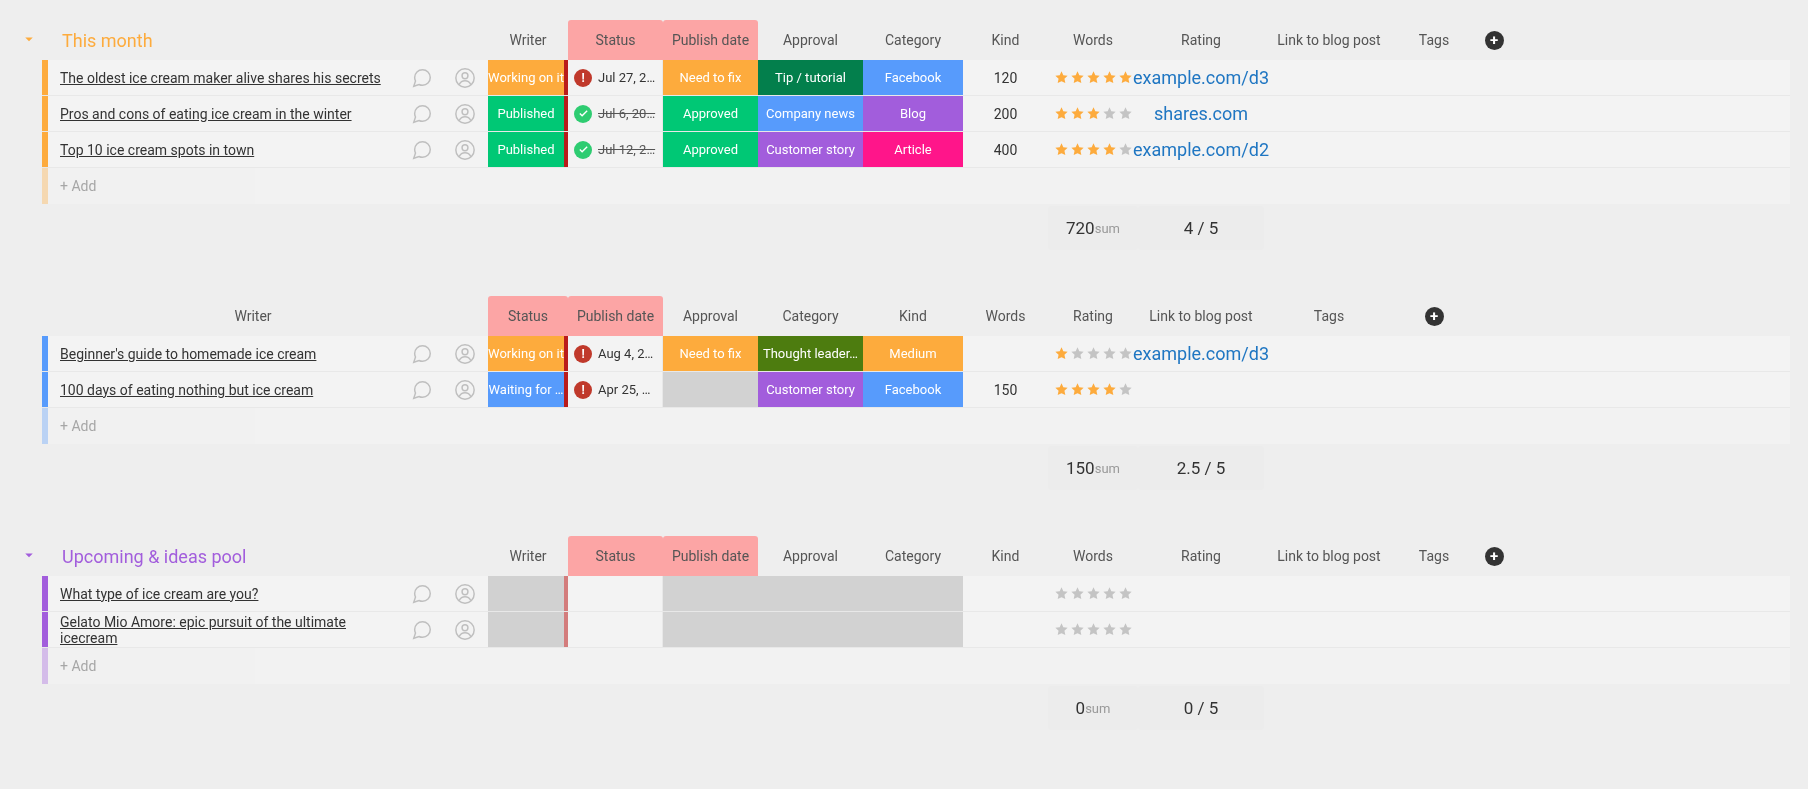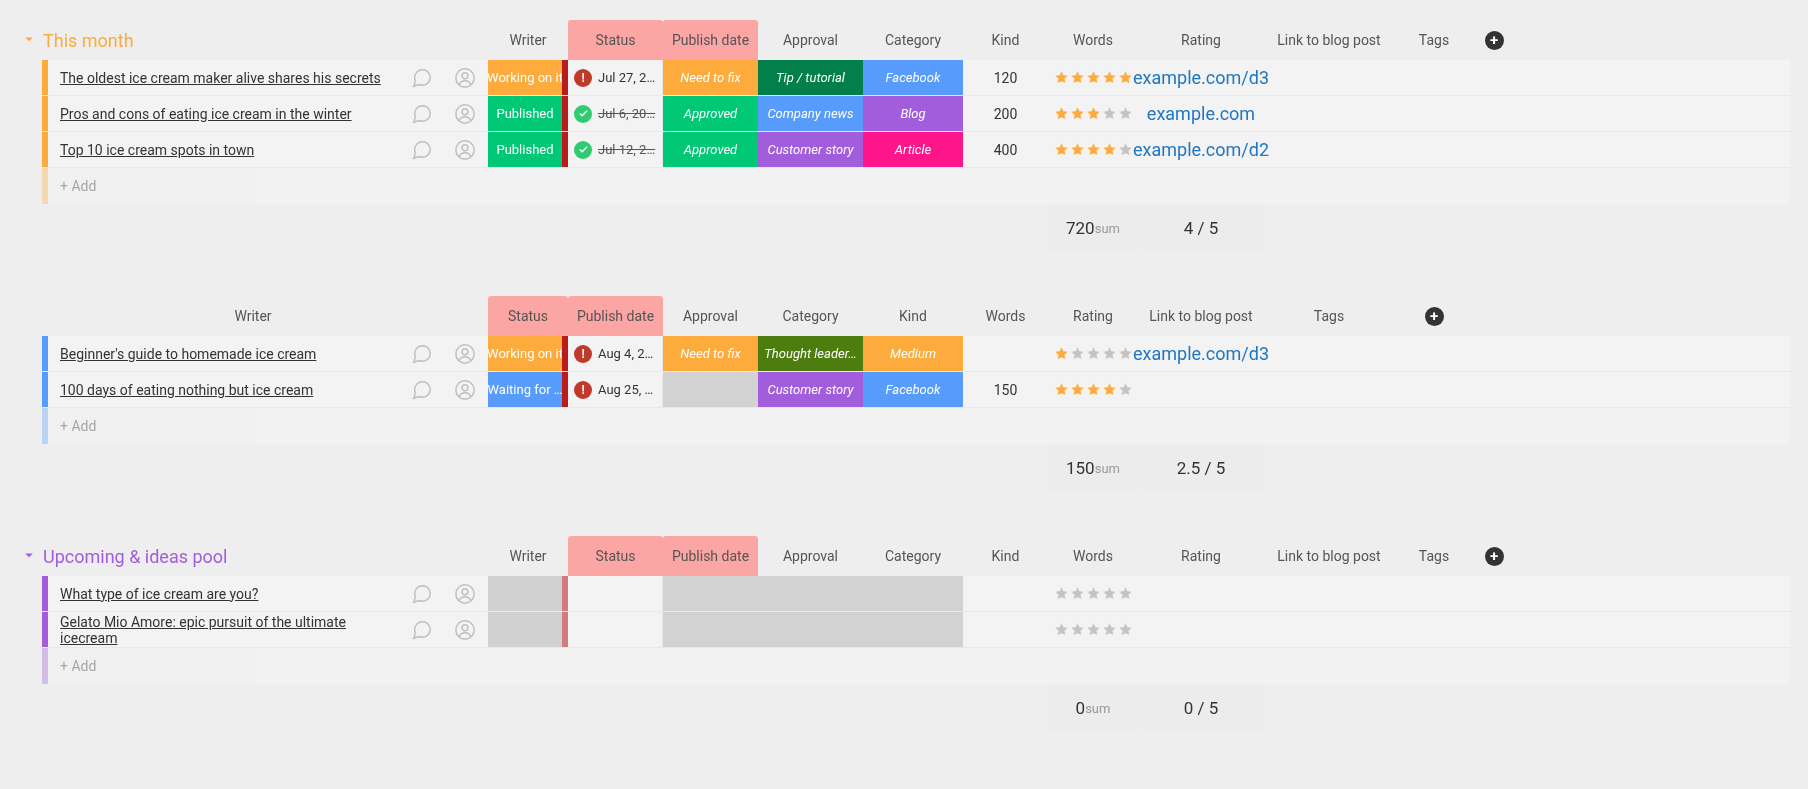--- a/index.html
+++ b/index.html
@@ -1,40 +1,40 @@
 <!DOCTYPE html>
 <html><head>
 <meta charset="utf-8">
 <style>
   * { box-sizing: border-box; margin: 0; padding: 0; }
   body { font-family: -apple-system, BlinkMacSystemFont, "Segoe UI", Roboto, Arial, sans-serif; background: #eeeeee; font-size: 14px; color: #333; padding: 20px 18px; }
   .group { margin-bottom: 46px; }
   .group-header { display: grid; grid-template-columns: 470px 80px 95px 95px 105px 100px 85px 90px 126px 130px 80px 40px; align-items: center; height: 40px; }
-  .group-title-wrap { display: flex; align-items: flex-start; gap: 5px; padding-left: 2px; }
+  .group-title-wrap { display: flex; align-items: flex-start; gap: 24px; padding-left: 2px; }
   .chevron { width: 18px; height: 18px; display: flex; align-items: center; justify-content: center; }
   .group-title { font-size: 18px; font-weight: 400; }
   .col-head { color: #555; font-size: 14px; text-align: center; }
   .col-head.pill { background: #fca5a5; border-radius: 3px 3px 0 0; padding: 10px 0; height: 40px; display:flex; align-items:center; justify-content:center; }
   .plus-btn { display:flex; align-items:center; justify-content:center; }
   .plus-circle { width: 19px; height: 19px; border-radius: 50%; background: #333; color: #fff; display:flex; align-items:center; justify-content:center; font-size: 15px; font-weight: 700; line-height: 1; }
   .rows-wrap { padding-left: 24px; }
   .row { display: grid; grid-template-columns: 6px 354px 40px 46px 80px 95px 95px 105px 100px 85px 90px 126px 130px 80px; background: #f3f3f3; height: 36px; border-bottom: 1px solid #e8e8e8; align-items: stretch; }
   .accent { width: 6px; height: 100%; }
   .title-cell { display:flex; align-items:center; padding-left: 12px; color: #333; font-size: 14px; text-decoration: underline; }
   .icon-cell { display:flex; align-items:center; justify-content:center; }
   .chat-icon, .person-icon { width: 22px; height: 22px; stroke:#bfbfbf; }
   .writer-cell { display:flex; align-items:center; justify-content:center; }
-  .status-cell { display:flex; align-items:center; justify-content:center; color:#fff; font-size:13px; overflow:hidden; white-space:nowrap; text-overflow:ellipsis; padding: 0 6px; border-right: 6px solid #b91c1c; }
+  .status-cell { display:flex; align-items:center; justify-content:center; color:#fff; font-size:13px; overflow:hidden; white-space:nowrap; text-overflow:ellipsis; padding: 0 6px; border-right: 4px solid #b91c1c; }
   .date-cell { display:flex; align-items:center; gap:6px; padding-left:6px; color:#333; font-size:13px; border-right: 1px solid #e8e8e8; }
   .date-badge { width:18px; height:18px; border-radius:50%; display:flex; align-items:center; justify-content:center; flex-shrink:0; }
   .date-badge.red { background:#c0392b; color:#fff; font-size:12px; font-weight:700; }
   .date-badge.green { background:#2ecc71; }
   .date-badge.green svg { width:11px; height:11px; }
   .strike { text-decoration: line-through; color:#555; }
-  .tag-cell { display:flex; align-items:center; justify-content:center; color:#fff; font-size:13px; overflow:hidden; white-space:nowrap; text-overflow:ellipsis; padding:11px 6px;font-style:italic; }
+  .tag-cell { display:flex; align-items:center; justify-content:center; color:#fff; font-size:13px; overflow:hidden; white-space:nowrap; text-overflow:ellipsis; padding:11px 6px; }
   .words-cell { display:flex; align-items:center; justify-content:center; color:#333; }
   .rating-cell { display:flex; align-items:center; justify-content:center; gap:1px; }
   .star { width:15px; height:15px; }
   .link-cell { display:flex; align-items:center; justify-content:center; }
   .link-cell a { color:#1f76c2; text-decoration:none; font-size:18px; }
   .tags-cell { }
   .empty-fill { background:#b7b7b7; opacity:0.55; }
   .add-row { display:grid; grid-template-columns: 6px auto; background:#f3f3f3; height:36px; align-items:center; opacity:0.7; }
   .add-accent { width:6px; height:100%; opacity:0.5; }
   .add-label { padding-left:12px; color:#888; font-size:14px; }
@@ -159,21 +159,21 @@
               <path d="M12 2l2.9 6.3 6.9.8-5.1 4.7 1.4 6.8L12 17.8 5.9 20.6l1.4-6.8L2.2 9.1l6.9-.8z"></path>
             </svg>
             <svg class="star" viewBox="0 0 24 24" fill="#c4c4c4">
               <path d="M12 2l2.9 6.3 6.9.8-5.1 4.7 1.4 6.8L12 17.8 5.9 20.6l1.4-6.8L2.2 9.1l6.9-.8z"></path>
             </svg>
             <svg class="star" viewBox="0 0 24 24" fill="#c4c4c4">
               <path d="M12 2l2.9 6.3 6.9.8-5.1 4.7 1.4 6.8L12 17.8 5.9 20.6l1.4-6.8L2.2 9.1l6.9-.8z"></path>
             </svg>
           </div>
     <div class="link-cell">
-            <a href="#">example.com</a>
+            <a href="#">shares.com</a>
           </div>
     <div class="tags-cell"></div>
   </div>
   <div class="row">
     <div class="accent" style="background:#fdab3d"></div>
     <div class="title-cell">Top 10 ice cream spots in town</div>
     <div class="icon-cell">
             <svg class="chat-icon" viewBox="0 0 24 24" fill="none" stroke="#c2c2c2" stroke-width="1.6">
               <path d="M21 11.5a8.38 8.38 0 0 1-8.5 8.5 8.5 8.5 0 0 1-3.8-.9L3 21l1.9-5.7A8.38 8.38 0 0 1 4 11.5a8.5 8.5 0 0 1 17 0z"></path>
             </svg>
@@ -319,21 +319,21 @@
     <div class="writer-cell">
             <svg class="person-icon" viewBox="0 0 24 24" fill="none" stroke="#c2c2c2" stroke-width="1.6">
               <circle cx="12" cy="12" r="10"></circle>
               <circle cx="12" cy="9.5" r="3.2"></circle>
               <path d="M5.5 19.2c1.4-2.7 4-4.2 6.5-4.2s5.1 1.5 6.5 4.2"></path>
             </svg>
           </div>
     <div class="status-cell" style="background:#579bfc">Waiting for …</div>
     <div class="date-cell">
             <span class="date-badge red">!</span>
-            <span class="">Aug 25, …</span>
+            <span class="">Apr 25, …</span>
           </div>
     <div class="tag-cell empty-fill"></div>
     <div class="tag-cell" style="background:#a25ddc">Customer story</div>
     <div class="tag-cell" style="background:#579bfc">Facebook</div>
     <div class="words-cell">150</div>
     <div class="rating-cell">
             <svg class="star" viewBox="0 0 24 24" fill="#fdab3d">
               <path d="M12 2l2.9 6.3 6.9.8-5.1 4.7 1.4 6.8L12 17.8 5.9 20.6l1.4-6.8L2.2 9.1l6.9-.8z"></path>
             </svg>
             <svg class="star" viewBox="0 0 24 24" fill="#fdab3d">

